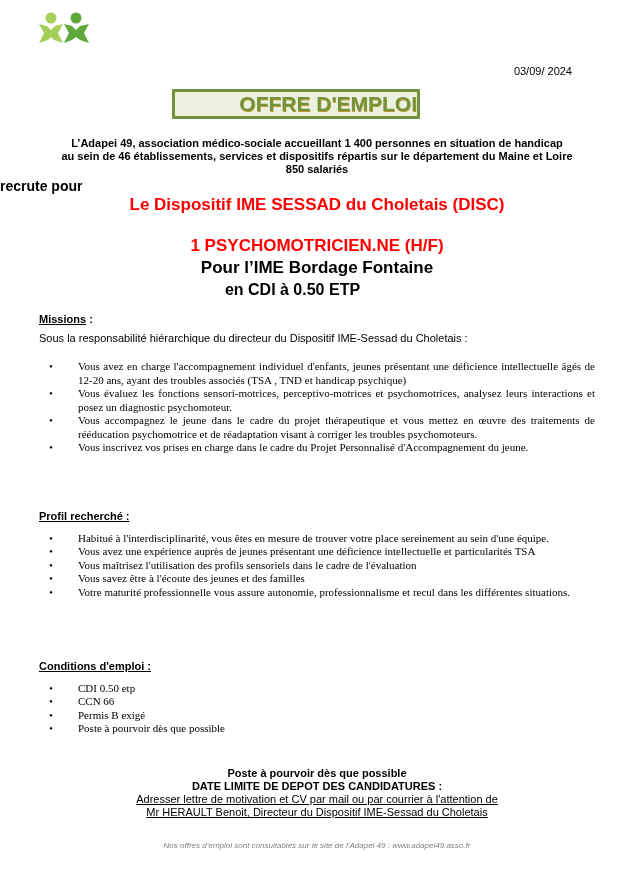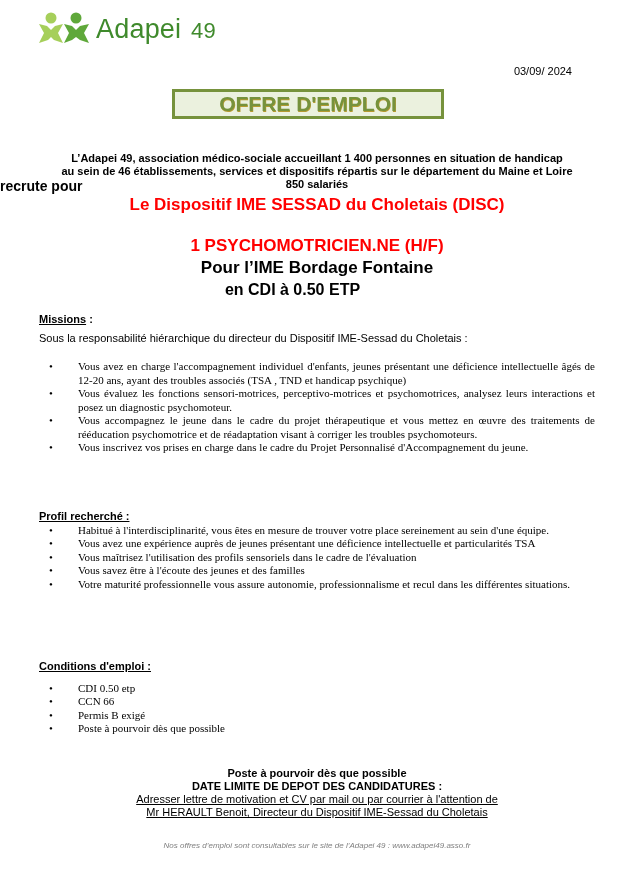--- a/index.html
+++ b/index.html
@@ -40,37 +40,37 @@
       position: absolute;
       right: 62px;
       top: 65px;
       font-size: 11px;
       padding-left: 39px;
     }
     .title-box {
       position: absolute;
       left: 172px;
       top: 89px;
-      width: 272px;
+      width: 248px;
       height: 30px;
       background: #ebf1de;
       border: 3px solid #76923c;
       box-sizing: border-box;
-      text-align: center;
+      text-align: right;
       line-height: 24px;
       font-size: 21px;
       font-weight: bold;
       color: #76923c;
       text-shadow: 0.5px 0.5px 0 #b59a30;
     }
     .intro {
       position: absolute;
       left: 0;
       width: 634px;
-      top: 152px;
+      top: 137px;
       text-align: center;
       font-size: 11px;
       font-weight: bold;
       line-height: 13px;
     }
     .recrute {
       position: absolute;
       left: 0;
       width: 634px;
       top: 178px;
@@ -143,21 +143,21 @@
     }
     .section li::before {
       content: "•";
       position: absolute;
       left: 0;
       top: 0;
     }
     #missions { top: 313px; }
     #missions .lead { margin-top: 5px; margin-bottom: 15px; }
     #profil { top: 510px; }
-    #profil ul { margin-top: 0; }
+    #profil ul { margin-top: 8px; }
     #conditions { top: 660px; }
     #conditions ul { margin-top: 8px; }
     .footer-block {
       position: absolute;
       left: 0;
       width: 634px;
       top: 767px;
       text-align: center;
       font-size: 11px;
       line-height: 13px;
@@ -180,21 +180,20 @@
 
 <div class="logo">
   <svg class="logo-mark" viewBox="0 0 52 34">
 
     <circle cx="13" cy="6" r="5.5" fill="#a6cf5a"></circle>
     <path d="M1 12 L9 14 L13 18 L17 14 L25 12 L20 21 L25 31 L16 28 L13 25 L10 28 L1 31 L6 21 Z" fill="#a6cf5a"></path>
 
     <circle cx="38" cy="6" r="5.5" fill="#5fa83a"></circle>
     <path d="M26 12 L34 14 L38 18 L42 14 L51 12 L46 21 L51 31 L42 28 L38 25 L34 28 L26 31 L31 21 Z" fill="#5fa83a"></path>
   </svg>
-  <span class="logo-text"><span>Adapei</span> <span class="num">49</span></span>
 </div>
 
 <div class="date">03/09/ 2024</div>
 
 <div class="title-box">OFFRE D'EMPLOI</div>
 
 <div class="intro">
   <div>L’Adapei 49, association médico-sociale accueillant 1 400 personnes en situation de handicap</div>
   <div>au sein de 46 établissements, services et dispositifs répartis sur le département du Maine et Loire</div>
   <div>850 salariés</div>

